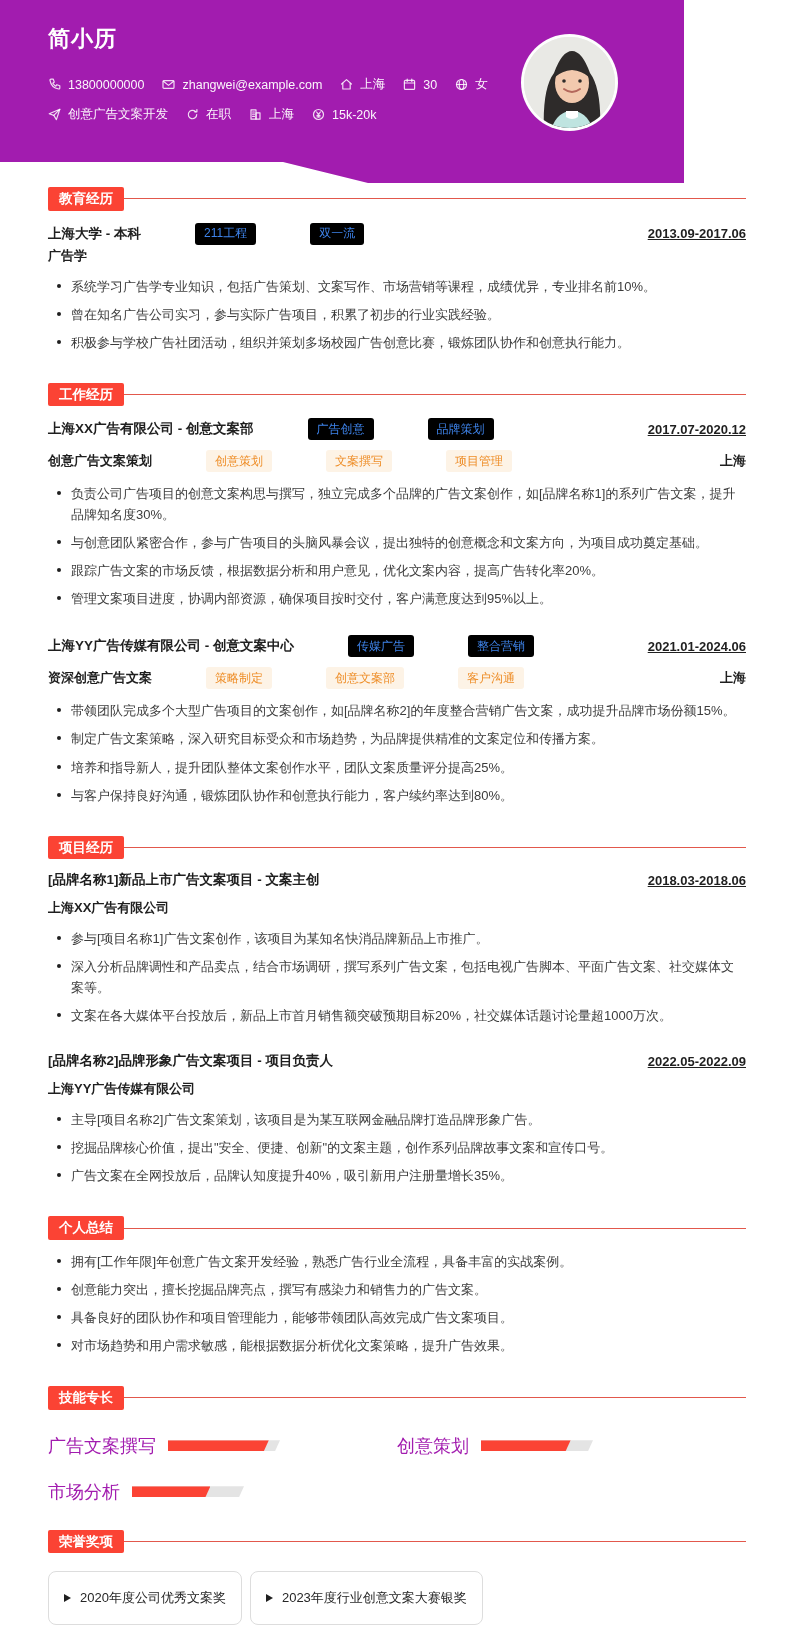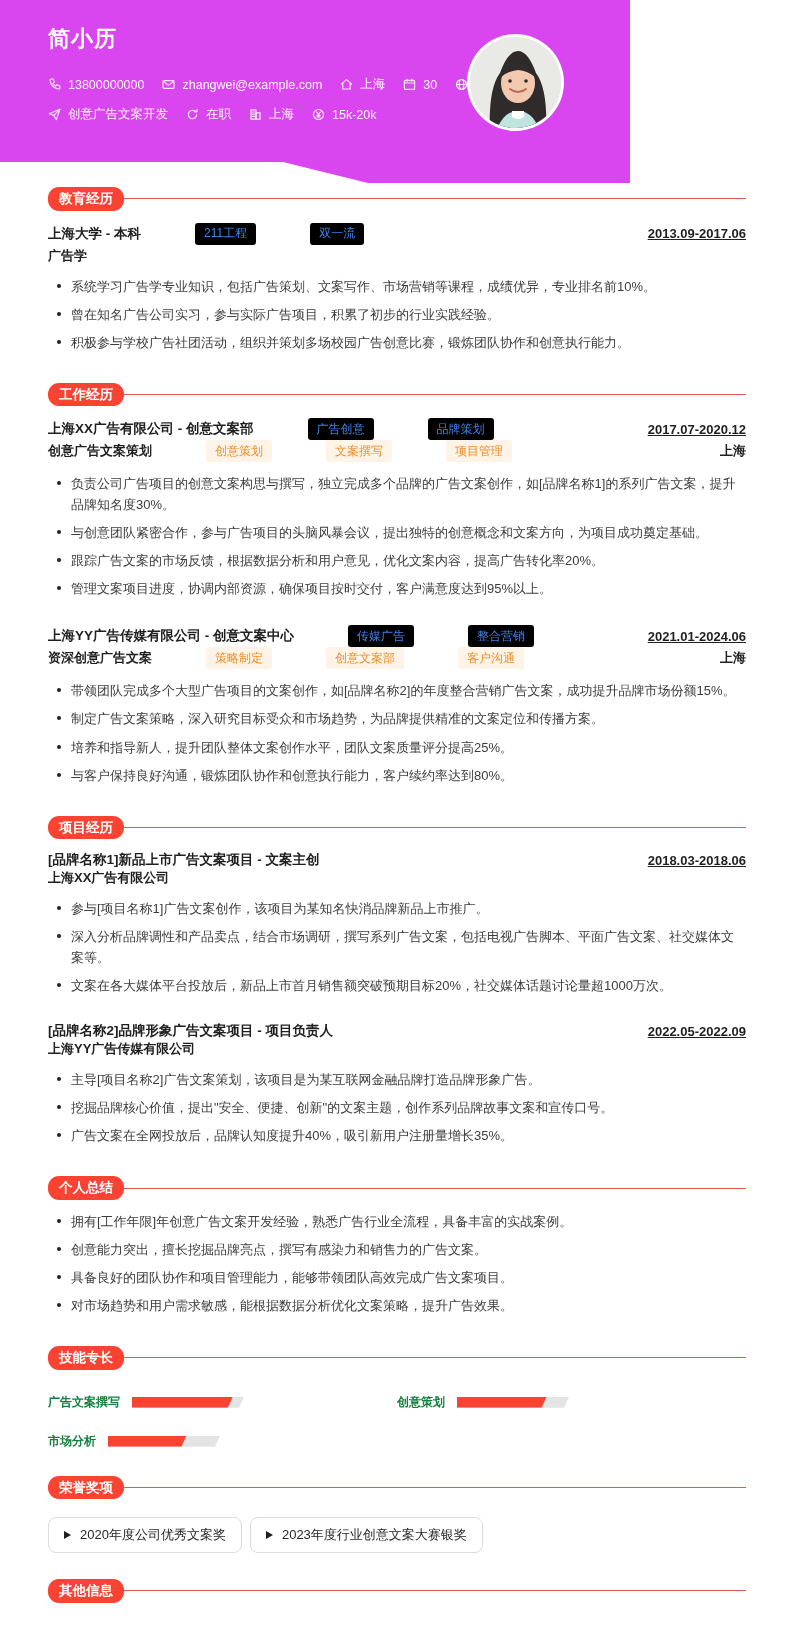--- a/index.html
+++ b/index.html
@@ -4,40 +4,40 @@
 <style>
   * { margin:0; padding:0; box-sizing:border-box; }
   html,body { background:#fff; }
   body {
     width:794px; height:1639px; position:relative; overflow:hidden;
     font-family:"Liberation Sans","DejaVu Sans",sans-serif;
     color:#333; font-size:13px;
   }
   
   .header {
-    position:relative; width:630px; height:183px; background:#d946ef;
+    position:relative; width:684px; height:183px; background:#a21caf;
     clip-path:polygon(0 0, 794px 0, 794px 183px, 368px 183px, 283px 162px, 0 162px);
     color:#fff;
   }
   .header-inner { padding:24px 48px 0 48px; }
   .name { font-size:22px; font-weight:bold; letter-spacing:1px; }
   .contact-row { display:flex; align-items:center; gap:18px; margin-top:22px; }
   .contact-row:last-child { margin-top:13px; }
   .contact-item { display:flex; align-items:center; gap:7px; font-size:12.5px; color:rgba(255,255,255,.96); }
   .contact-item svg { width:13px; height:13px; stroke:rgba(255,255,255,.85); fill:none; stroke-width:1.2; stroke-linecap:round; stroke-linejoin:round; }
   .avatar {
     position:absolute; top:34px; right:66px; width:97px; height:97px; border-radius:50%;
     border:3px solid rgba(255,255,255,.95); overflow:hidden; background:#e9e9e5;
   }
   
   .content { padding:0 48px; }
   .sec-head { display:flex; align-items:center; }
   .sec-badge {
     background:#fb4334; color:#fff; font-size:13.5px; font-weight:bold;
-    padding:4px 11px; border-radius:11px; line-height:1.15; white-space:nowrap;
+    padding:4px 11px; border-radius:2px; line-height:1.15; white-space:nowrap;
   }
   .sec-line { flex:1; height:1px; background:#e2584c; }
   .row { display:flex; align-items:center;gap:44px; }
   .row .spacer { flex:1; }
   .b { font-weight:bold; color:#1f1f1f; }
   .titleline { font-size:13.5px; }
   .date { font-weight:bold; color:#1f1f1f; font-size:13px; white-space:nowrap;text-decoration:underline; }
   .tag {
     font-size:12px; padding:2.5px 9px; border-radius:3px; margin-left:10px; white-space:nowrap;
   }
@@ -45,40 +45,40 @@
   .tag.orange { color:#ee8d27; background:#fdf3e6; }
   ul.bullets { list-style:none; margin-top:11px; }
   ul.bullets li {
     position:relative; padding-left:23px; margin-bottom:7px;
     line-height:1.62; color:#3c3c3c;
   }
   ul.bullets li::before {
     content:""; position:absolute; left:9px; top:8px; width:4px; height:4px;
     border-radius:50%; background:#1f1f1f;
   }
-  .mt4{margin-top:4px}.mt10{margin-top:0}.mt12{margin-top:12px}
+  .mt4{margin-top:4px}.mt10{margin-top:10px}.mt12{margin-top:12px}
   .mt14{margin-top:2px}.mt18{margin-top:26px}.mt26{margin-top:26px}.mt30{margin-top:30px}
   
   .skill-grid { display:grid; grid-template-columns:1fr 1fr; row-gap:22px; margin-top:24px; }
   .skill-item { display:flex; align-items:center; gap:12px; }
-  .skill-label { font-weight:bold; color:#15803d; font-size:12px; white-space:nowrap; }
+  .skill-label { font-weight:normal; color:#a21caf; font-size:18px; white-space:nowrap; }
   .skill-bar {
     width:112px; height:11px; background:#e4e4e4;
     clip-path:polygon(0 0,100% 0,calc(100% - 5px) 100%,0 100%);
   }
   .skill-fill {
     height:100%; background:#fb4334;
     clip-path:polygon(0 0,100% 0,calc(100% - 5px) 100%,0 100%);
   }
   
   .awards { display:flex; gap:8px; margin-top:18px; }
   .award-pill {
     display:inline-flex; align-items:center; gap:9px;
     border:1px solid #ddd; border-radius:8px; background:#fff;
-    padding:8px 15px; font-size:13px; color:#262626; cursor:pointer;
+    padding:17px 15px; font-size:13px; color:#262626; cursor:pointer;
   }
   .play { width:0; height:0; border-left:7px solid #1f1f1f; border-top:4.5px solid transparent; border-bottom:4.5px solid transparent; }
 </style>
 </head>
 <body>
 
 <div class="header">
   <div class="header-inner">
     <div class="name">简小历</div>
 

